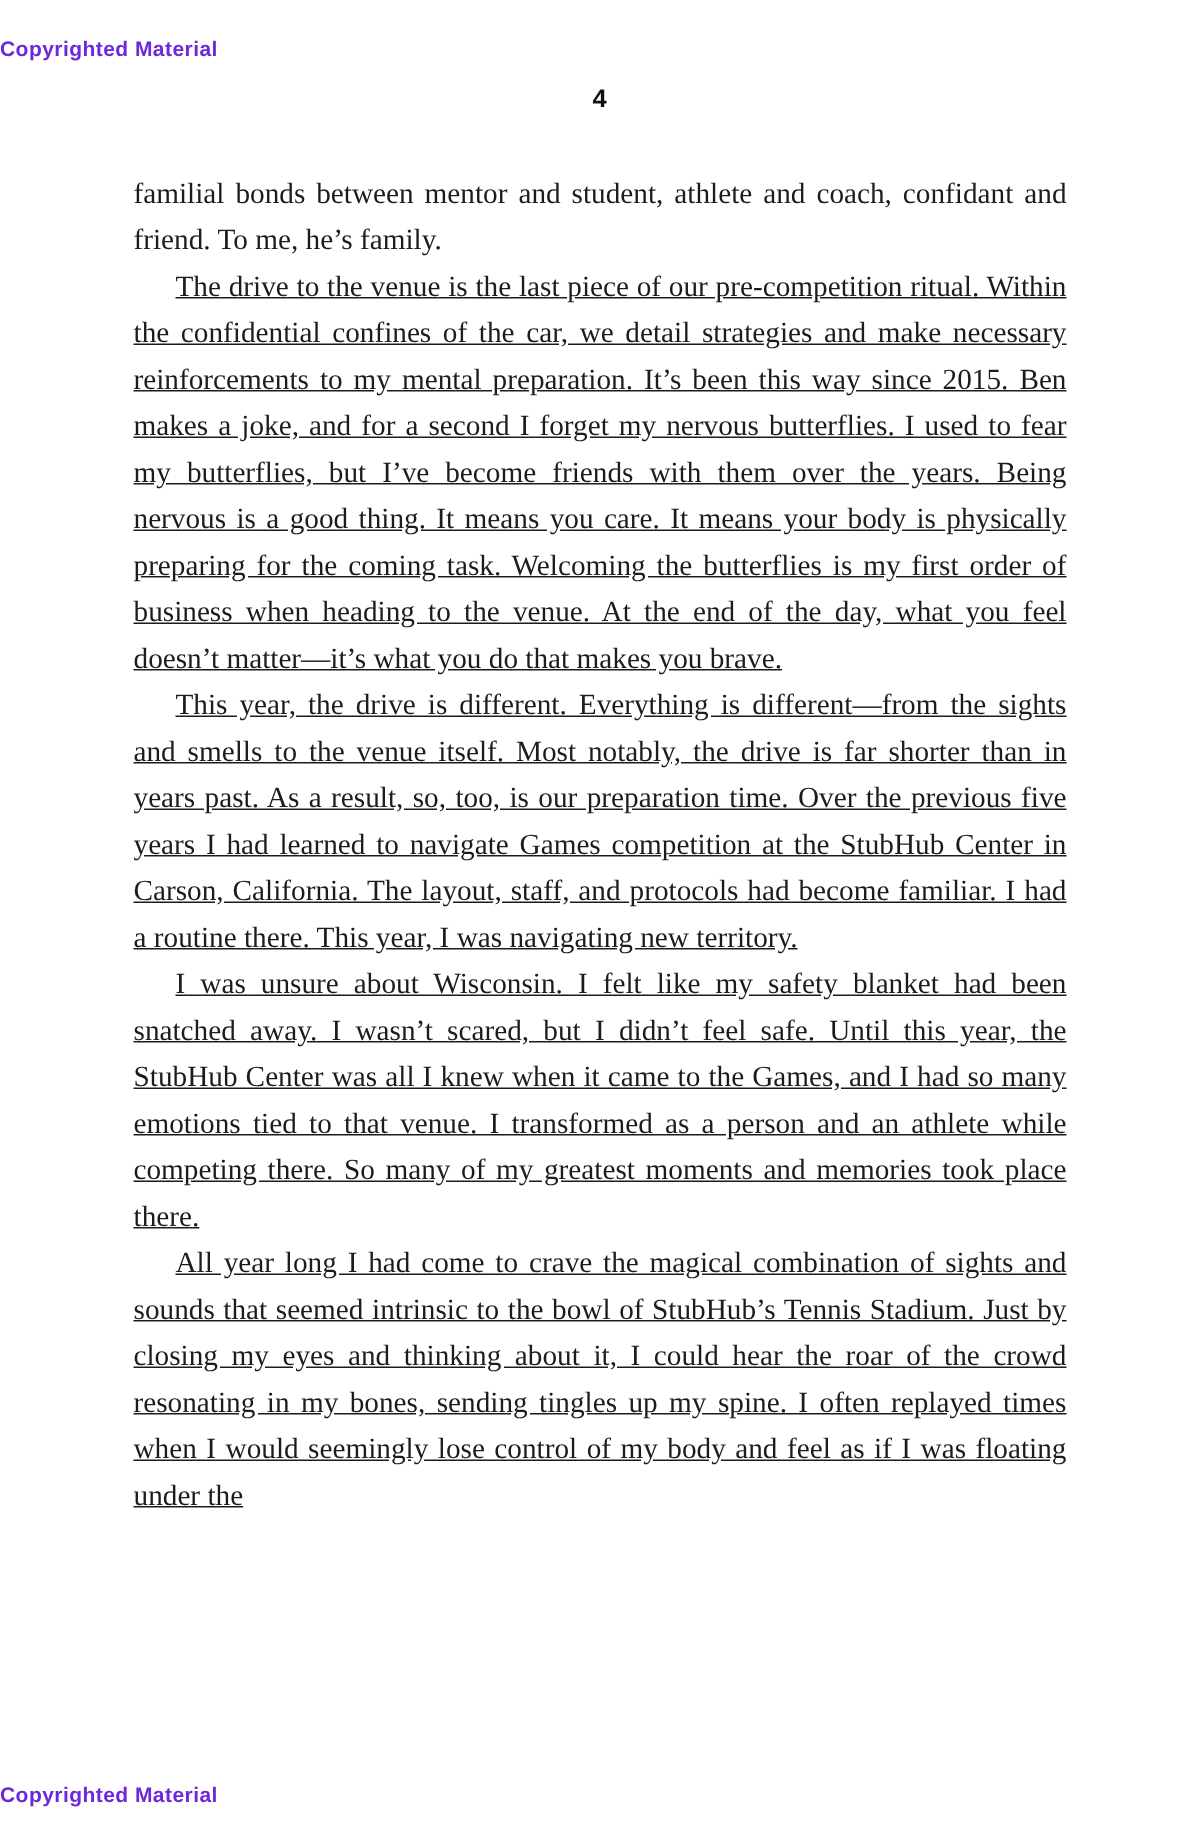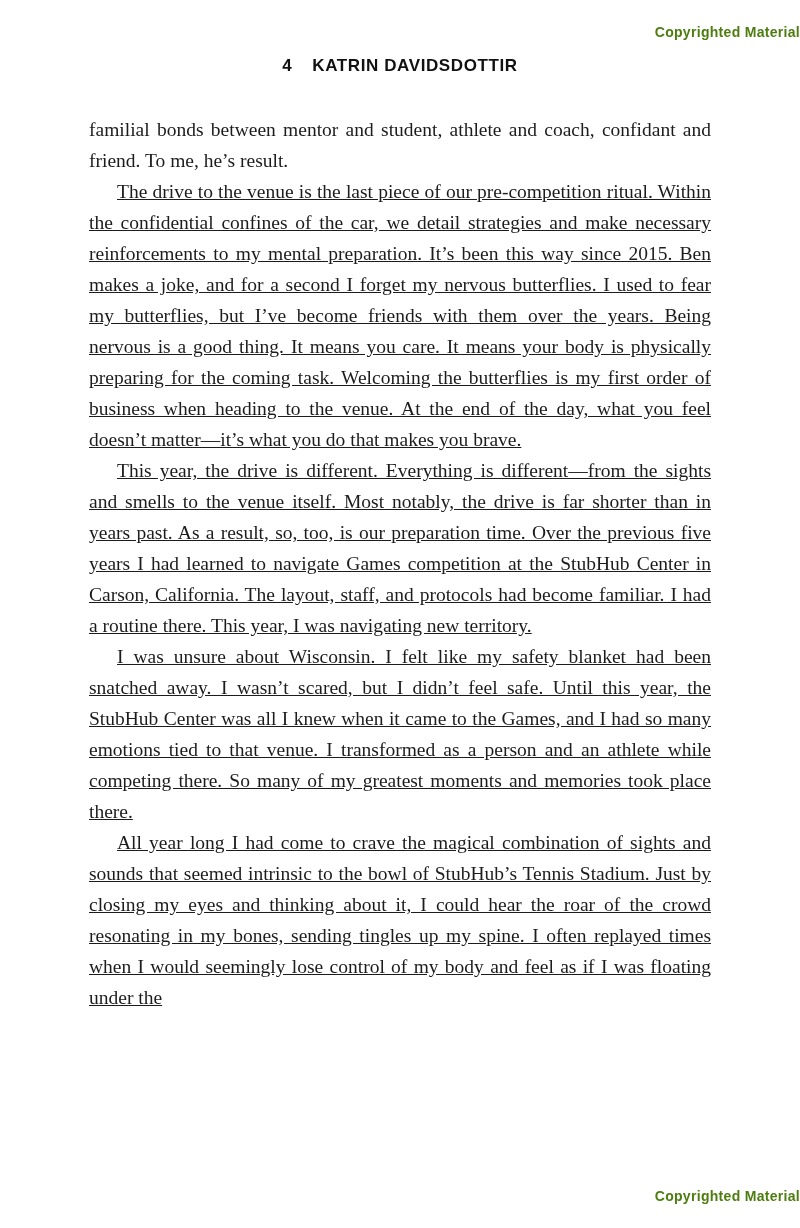--- a/index.html
+++ b/index.html
@@ -17,22 +17,22 @@
     font-family: "Liberation Serif", "DejaVu Serif", serif;
     color: #1c1c1c;
     display: flex;
     flex-direction: column;
   }
 
   .copyright {
     font-family: "Liberation Sans", "DejaVu Sans", sans-serif;
     font-size: 14px;
     font-weight: bold;
-    color: #4d7c0f;
-    text-align: right;
+    color: #6d28d9;
+    text-align: left;
     letter-spacing: 0.3px;
   }
 
   .copyright.top {
     padding-top: 24px;
   }
 
   .copyright.bottom {
     position: absolute;
     bottom: 24px;
@@ -81,26 +81,25 @@
 </style>
 </head>
 <body>
 
 <div class="page">
 
   <div class="copyright top">Copyrighted Material</div>
 
   <div class="running-head">
     <span class="page-num">4</span>
-    <span class="head-title">KATRIN DAVIDSDOTTIR</span>
   </div>
 
   <div class="text-block">
 
-  <p>familial bonds between mentor and student, athlete and coach, confidant and friend. To me, he’s result.</p>
+  <p>familial bonds between mentor and student, athlete and coach, confidant and friend. To me, he’s family.</p>
       <p class="indent">The drive to the venue is the last piece of our pre-competition ritual. Within the confidential confines of the car, we detail strategies and make necessary reinforcements to my mental preparation. It’s been this way since 2015. Ben makes a joke, and for a second I forget my nervous butterflies. I used to fear my butterflies, but I’ve become friends with them over the years. Being nervous is a good thing. It means you care. It means your body is physically preparing for the coming task. Welcoming the butterflies is my first order of business when heading to the venue. At the end of the day, what you feel doesn’t matter—it’s what you do that makes you brave.</p>
       <p class="indent">This year, the drive is different. Everything is different—from the sights and smells to the venue itself. Most notably, the drive is far shorter than in years past. As a result, so, too, is our preparation time. Over the previous five years I had learned to navigate Games competition at the StubHub Center in Carson, California. The layout, staff, and protocols had become familiar. I had a routine there. This year, I was navigating new territory.</p>
       <p class="indent">I was unsure about Wisconsin. I felt like my safety blanket had been snatched away. I wasn’t scared, but I didn’t feel safe. Until this year, the StubHub Center was all I knew when it came to the Games, and I had so many emotions tied to that venue. I transformed as a person and an athlete while competing there. So many of my greatest moments and memories took place there.</p>
       <p class="indent">All year long I had come to crave the magical combination of sights and sounds that seemed intrinsic to the bowl of StubHub’s Tennis Stadium. Just by closing my eyes and thinking about it, I could hear the roar of the crowd resonating in my bones, sending tingles up my spine. I often replayed times when I would seemingly lose control of my body and feel as if I was floating under the</p>
     </div>
 
   <div class="copyright bottom">Copyrighted Material</div>
 
 </div>
 

